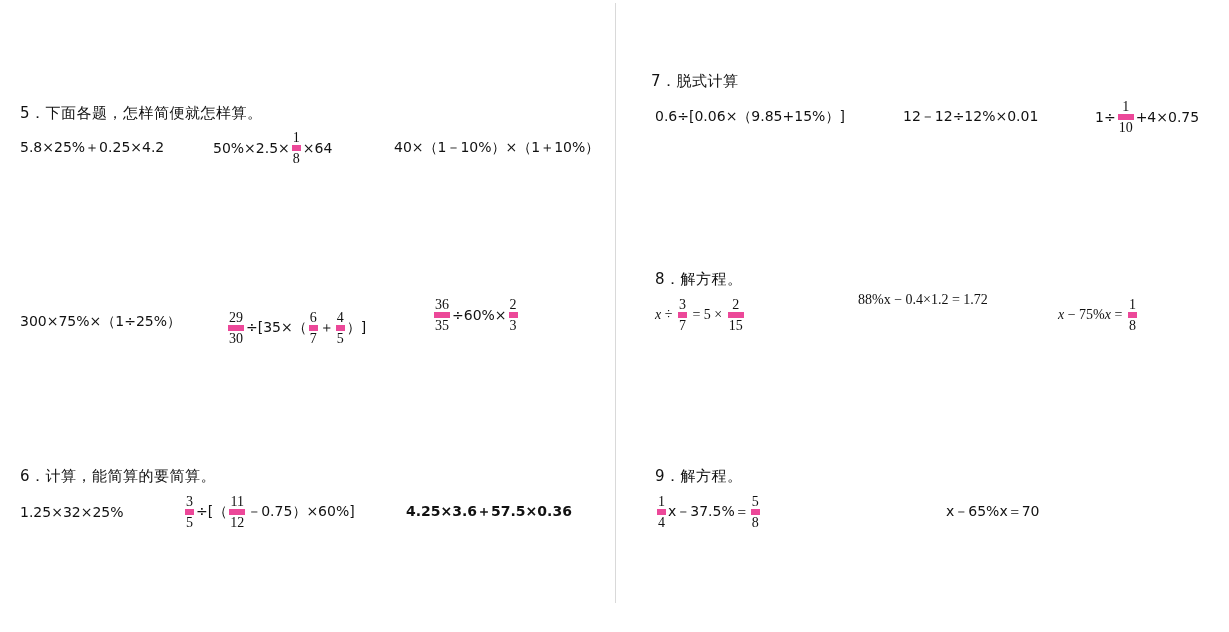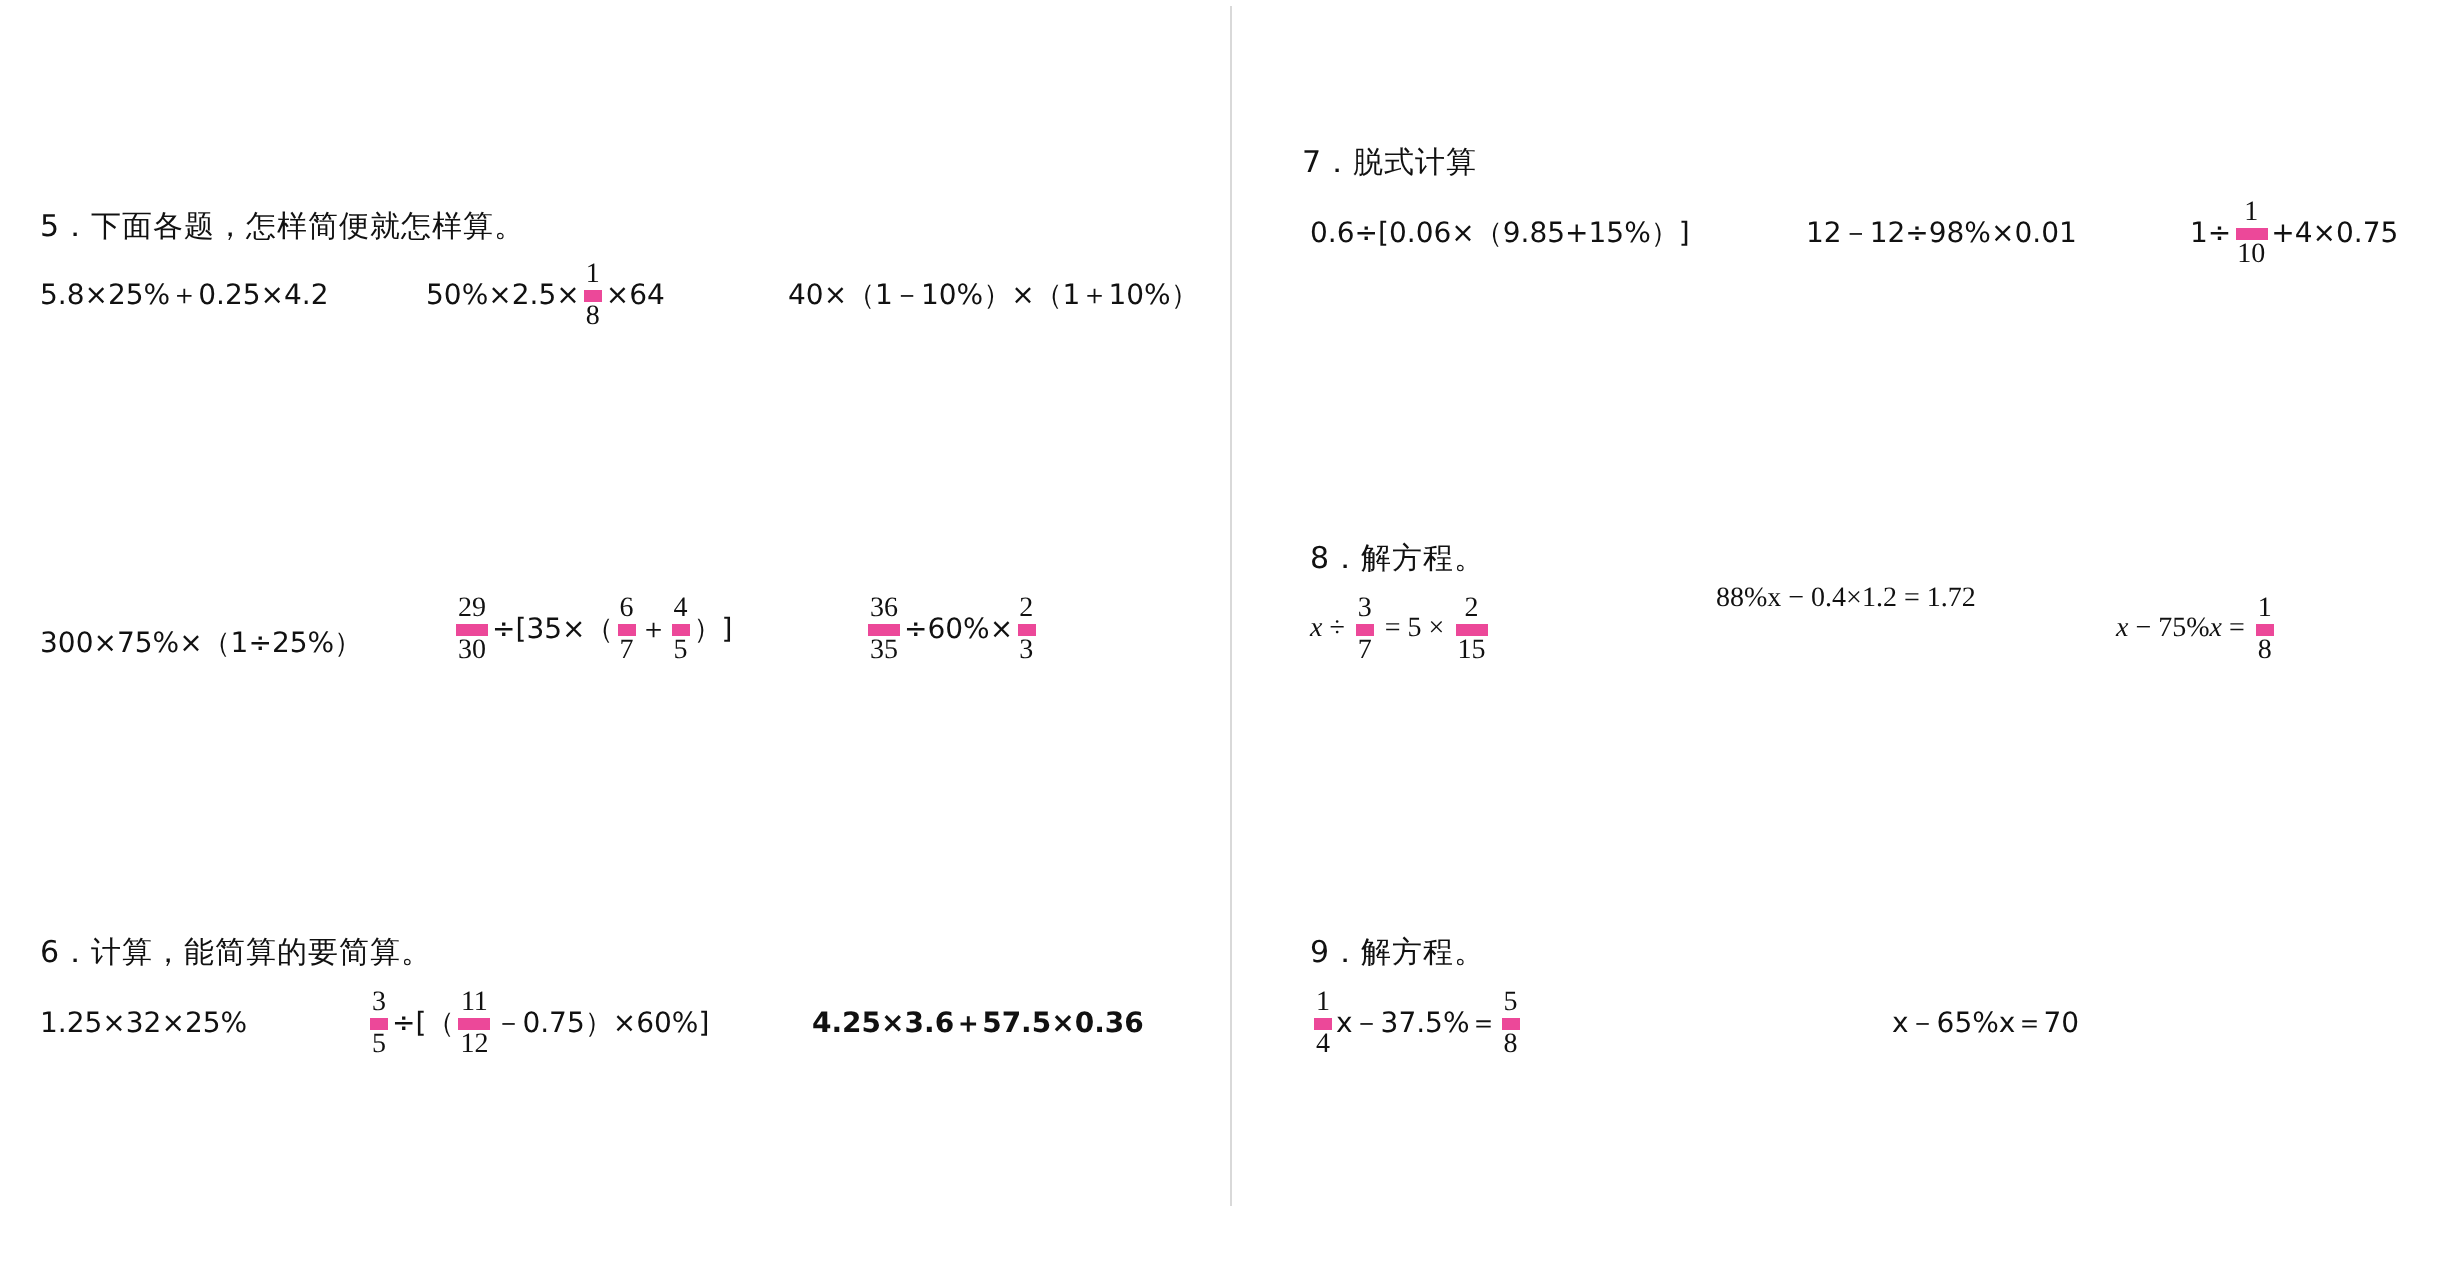--- a/index.html
+++ b/index.html
@@ -35,21 +35,21 @@
     </span>
   <span class="t">×64</span>
 </div>
 <div class="expr" style="left:394px; top:128px;justify-content:center;">
   <span class="t">40×（1－10%）×（1＋10%）</span>
 </div>
 
 <div class="expr" style="left:20px; top:302px;">
   <span class="t">300×75%×（1÷25%）</span>
 </div>
-<div class="expr" style="left:226px; top:295px;">
+<div class="expr" style="left:226px; top:308px;">
   <span class="frac">
       <span class="num">29</span>
       <span class="den">30</span>
     </span>
   <span class="t">÷[35×（</span>
   <span class="frac">
       <span class="num">6</span>
       <span class="den">7</span>
     </span>
   <span class="t">＋</span>
@@ -91,21 +91,21 @@
 <div class="expr" style="left:406px; top:492px;font-weight:bold;">
   <span class="t">4.25×3.6＋57.5×0.36</span>
 </div>
 
 <div class="heading" style="left:618px; top:72px;margin-left:33px;">7．脱式计算</div>
 
 <div class="expr" style="left:655px; top:97px;">
   <span class="t">0.6÷[0.06×（9.85+15%）]</span>
 </div>
 <div class="expr" style="left:903px; top:97px;">
-  <span class="t">12－12÷98%×0.01</span>
+  <span class="t">12－12÷12%×0.01</span>
 </div>
 <div class="expr" style="left:1095px; top:97px;">
   <span class="t">1÷</span>
   <span class="frac">
       <span class="num">1</span>
       <span class="den">10</span>
     </span>
   <span class="t">+4×0.75</span>
 </div>
 

